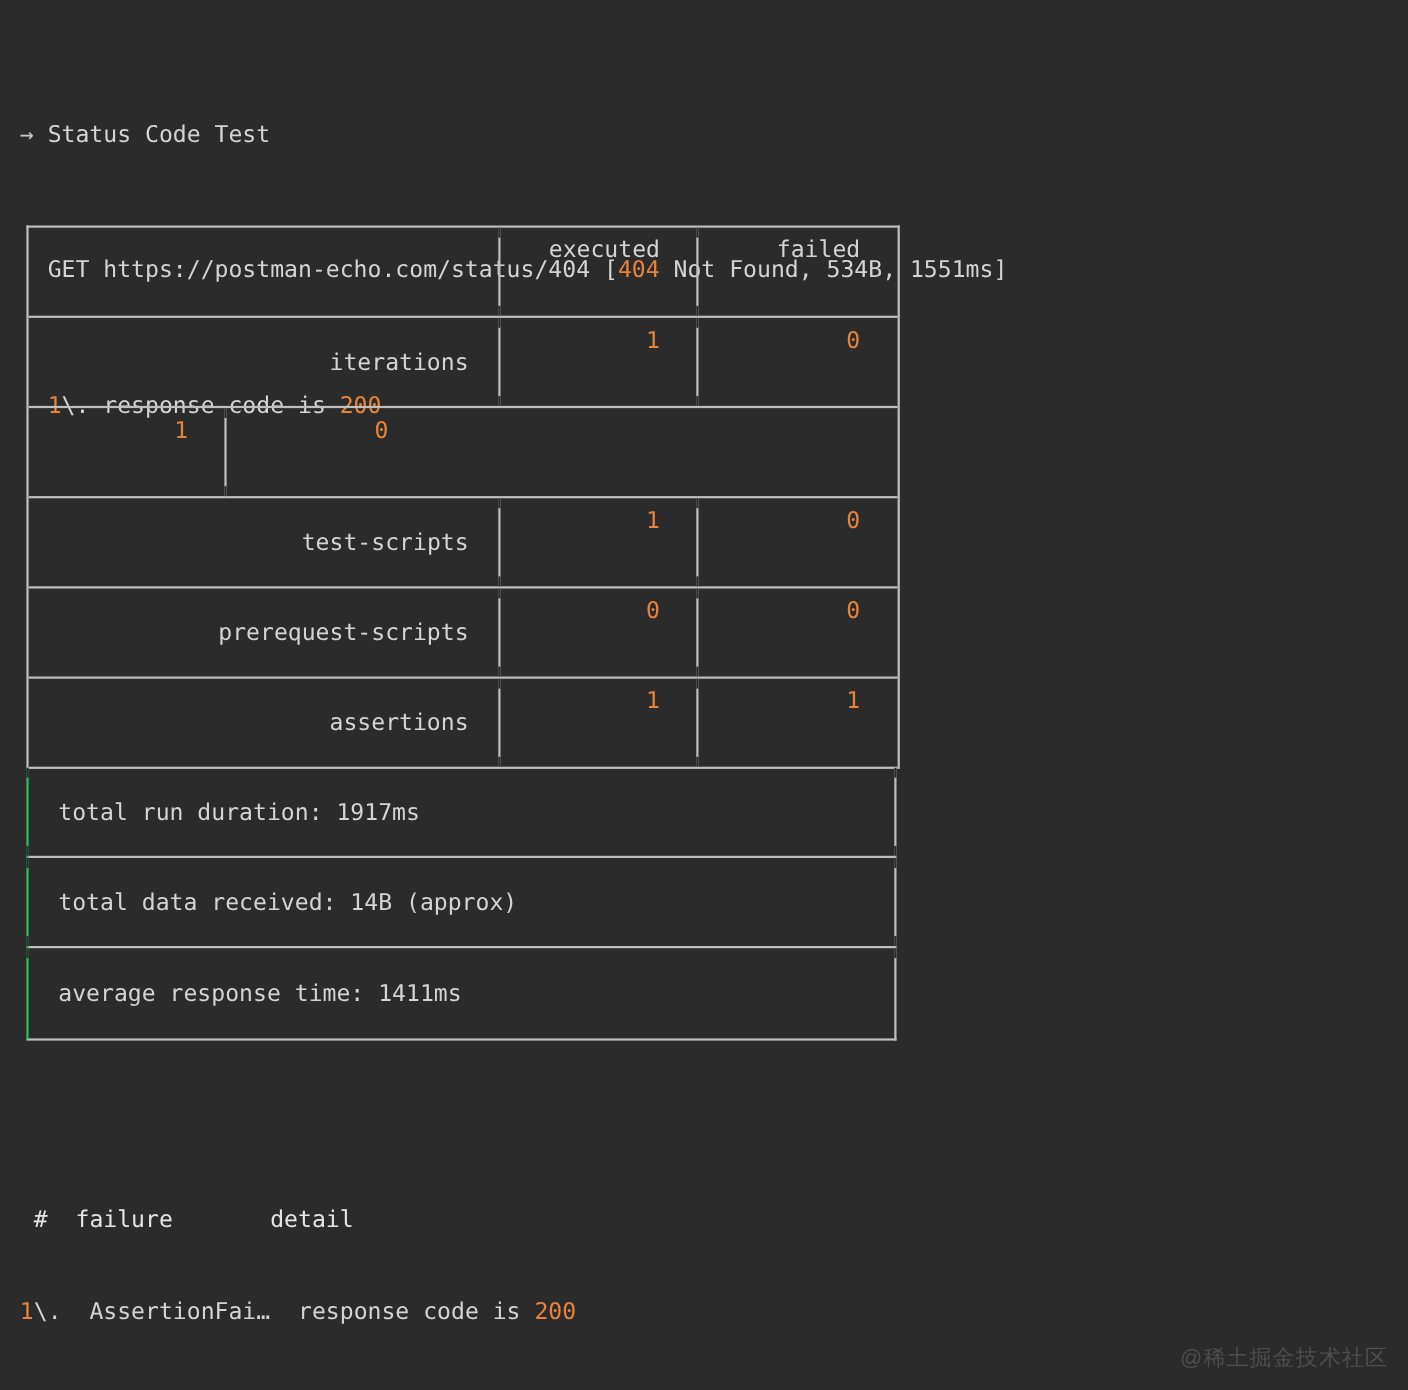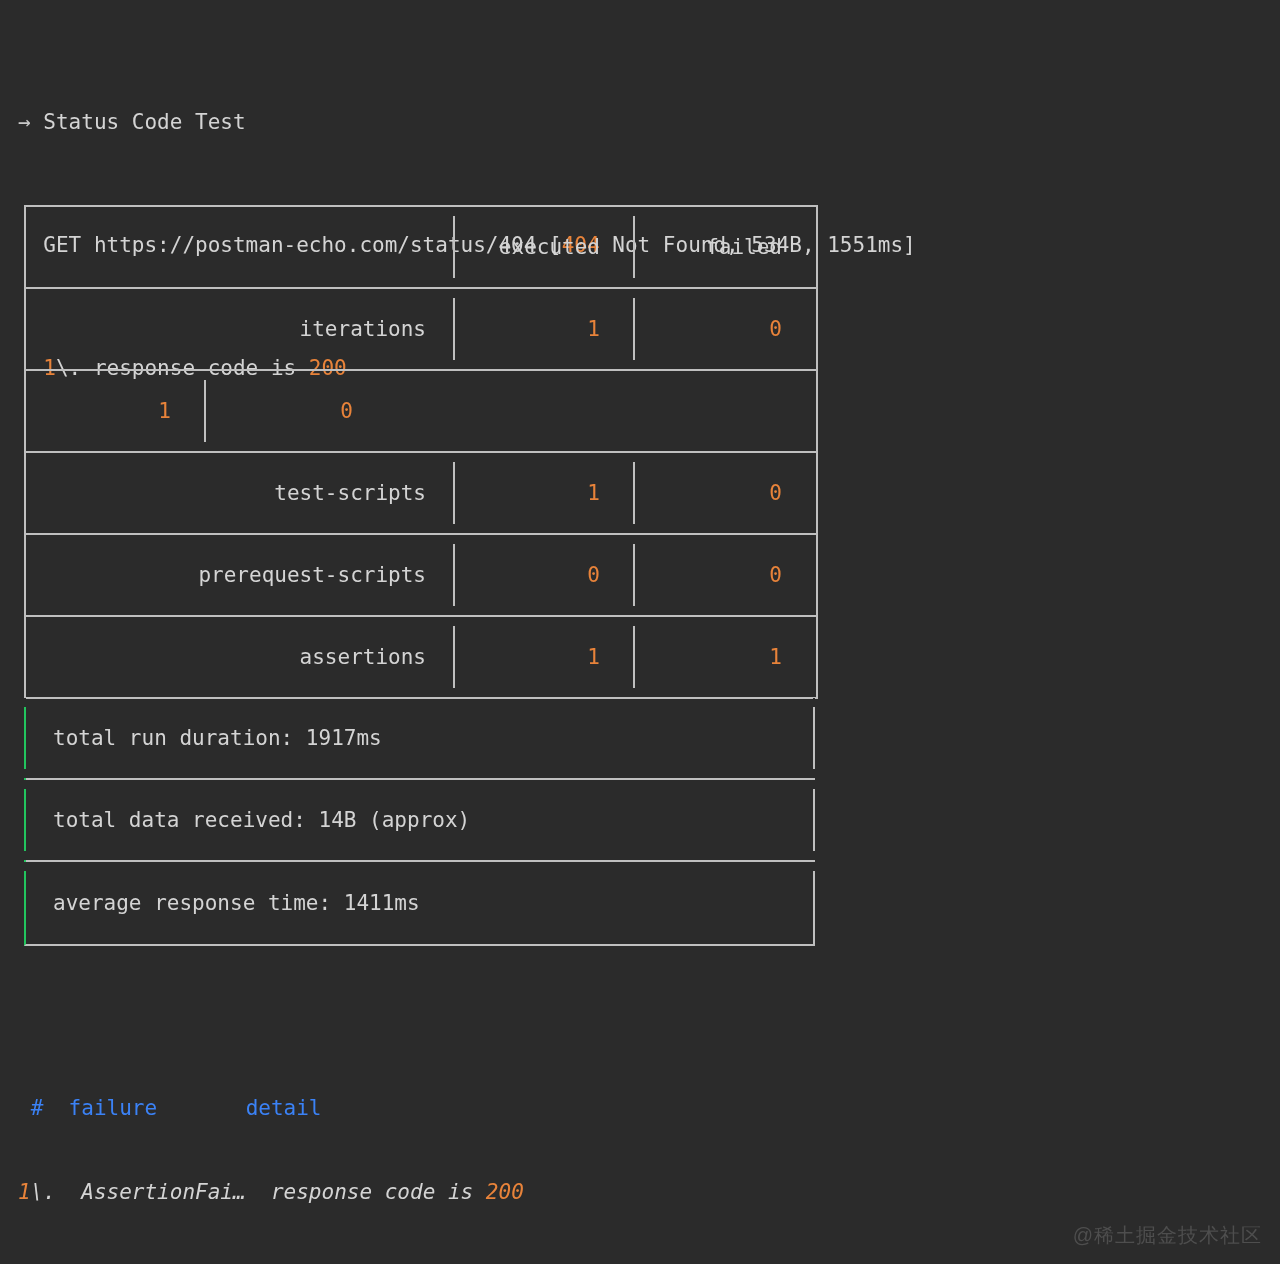--- a/index.html
+++ b/index.html
@@ -56,21 +56,21 @@
     align-items: center;
     justify-content: flex-end;
     padding-right: 27px;
     border-right: 2px solid #bfbfbf;
     position: relative;
   }
   .cell-num {
     width: 180px;
     box-sizing: border-box;
     display: flex;
-    align-items: center;
+    align-items: flex-start;
     justify-content: flex-end;
     padding-right: 33px;
     border-right: 2px solid #bfbfbf;
   }
   .cell-num.lastcol { border-right: none; width: 181px; padding-right: 34px; }
 
   
   .cell-label::before, .cell-label::after,
   .cell-num::before, .cell-num::after {
     content: "";
@@ -128,30 +128,30 @@
   .sumrow.last .rgap-b, .sumrow.last::after { display: none; }
 
   
   #failure-section {
     position: absolute;
     left: 18px;
     top: 1006px;
     white-space: pre;
   }
   #failure-head {
-    color: #3b82f6;
+    color: #e5e5e5;
     white-space: pre;
   }
   #failure-body {
     position: absolute;
     left: 18px;
     top: 1090px;
     white-space: pre;
   }
-  #failure-body .dline { white-space: pre; font-style: italic; }
+  #failure-body .dline { white-space: pre; }
 
   
   #watermark {
     position: absolute;
     right: 18px;
     bottom: 8px;
     font-family: Liberation Sans, sans-serif;
     font-size: 20px;
     color: #4e4e4e;
     letter-spacing: 1px;

